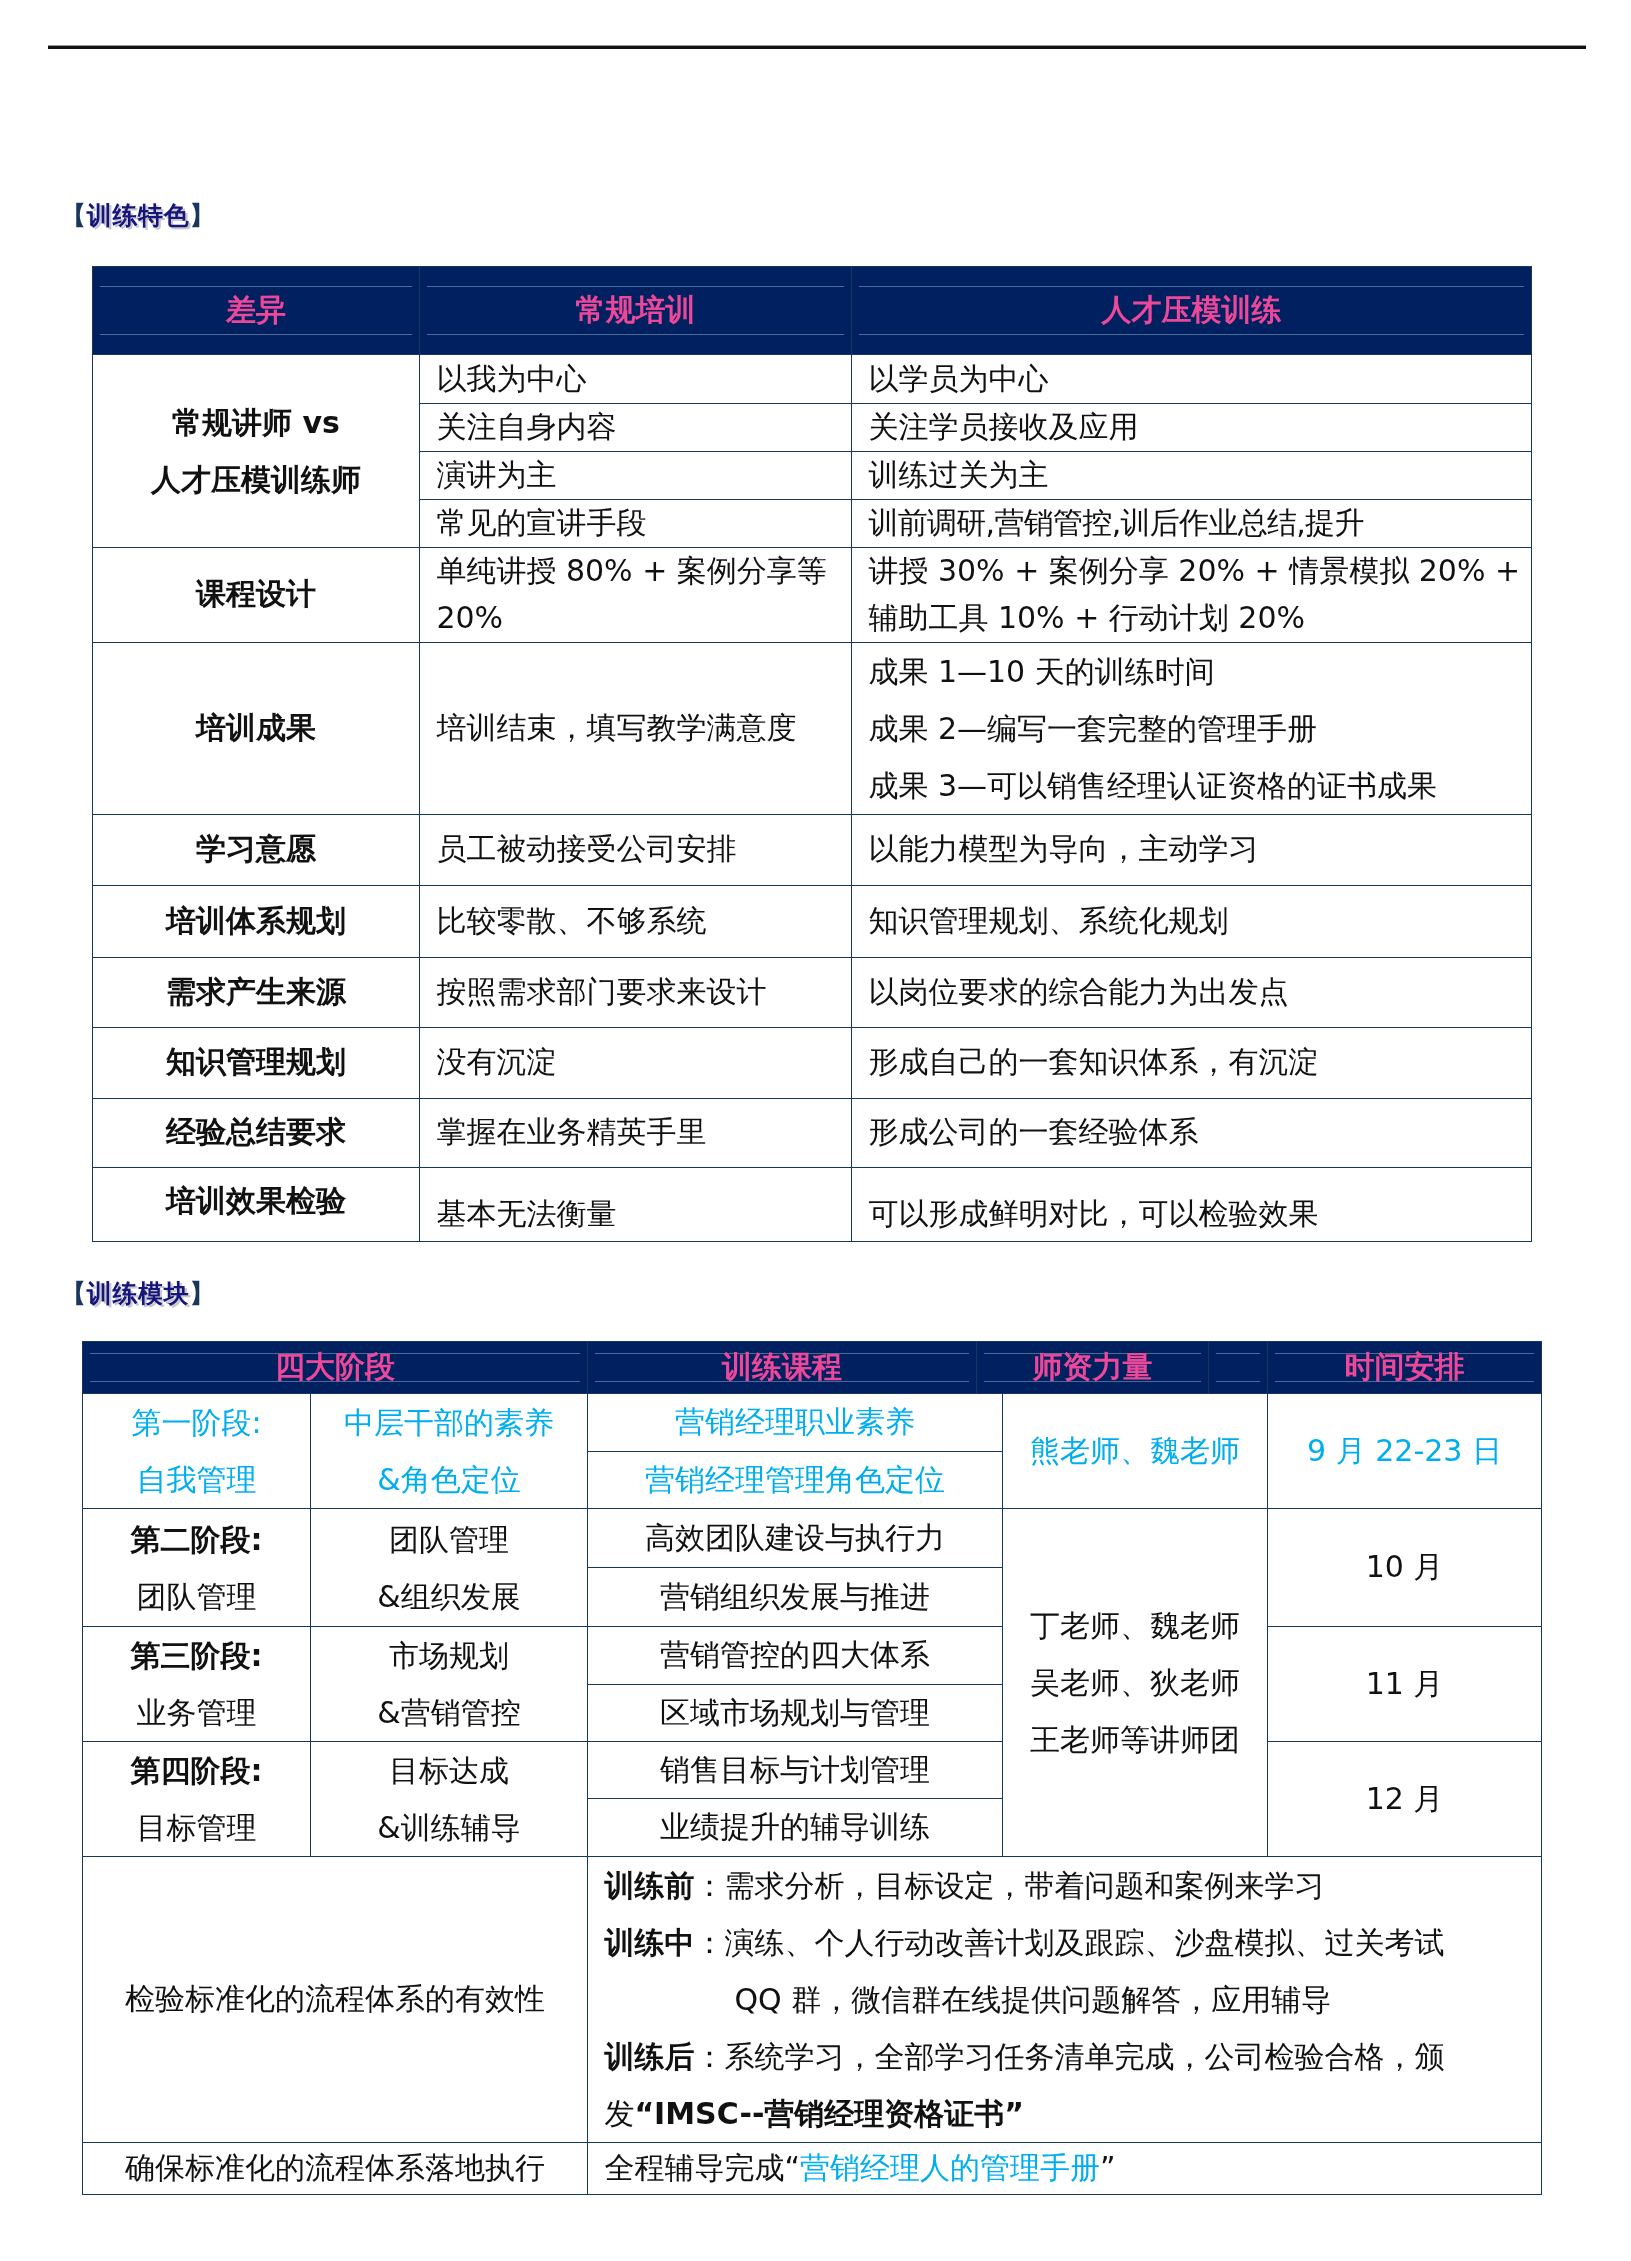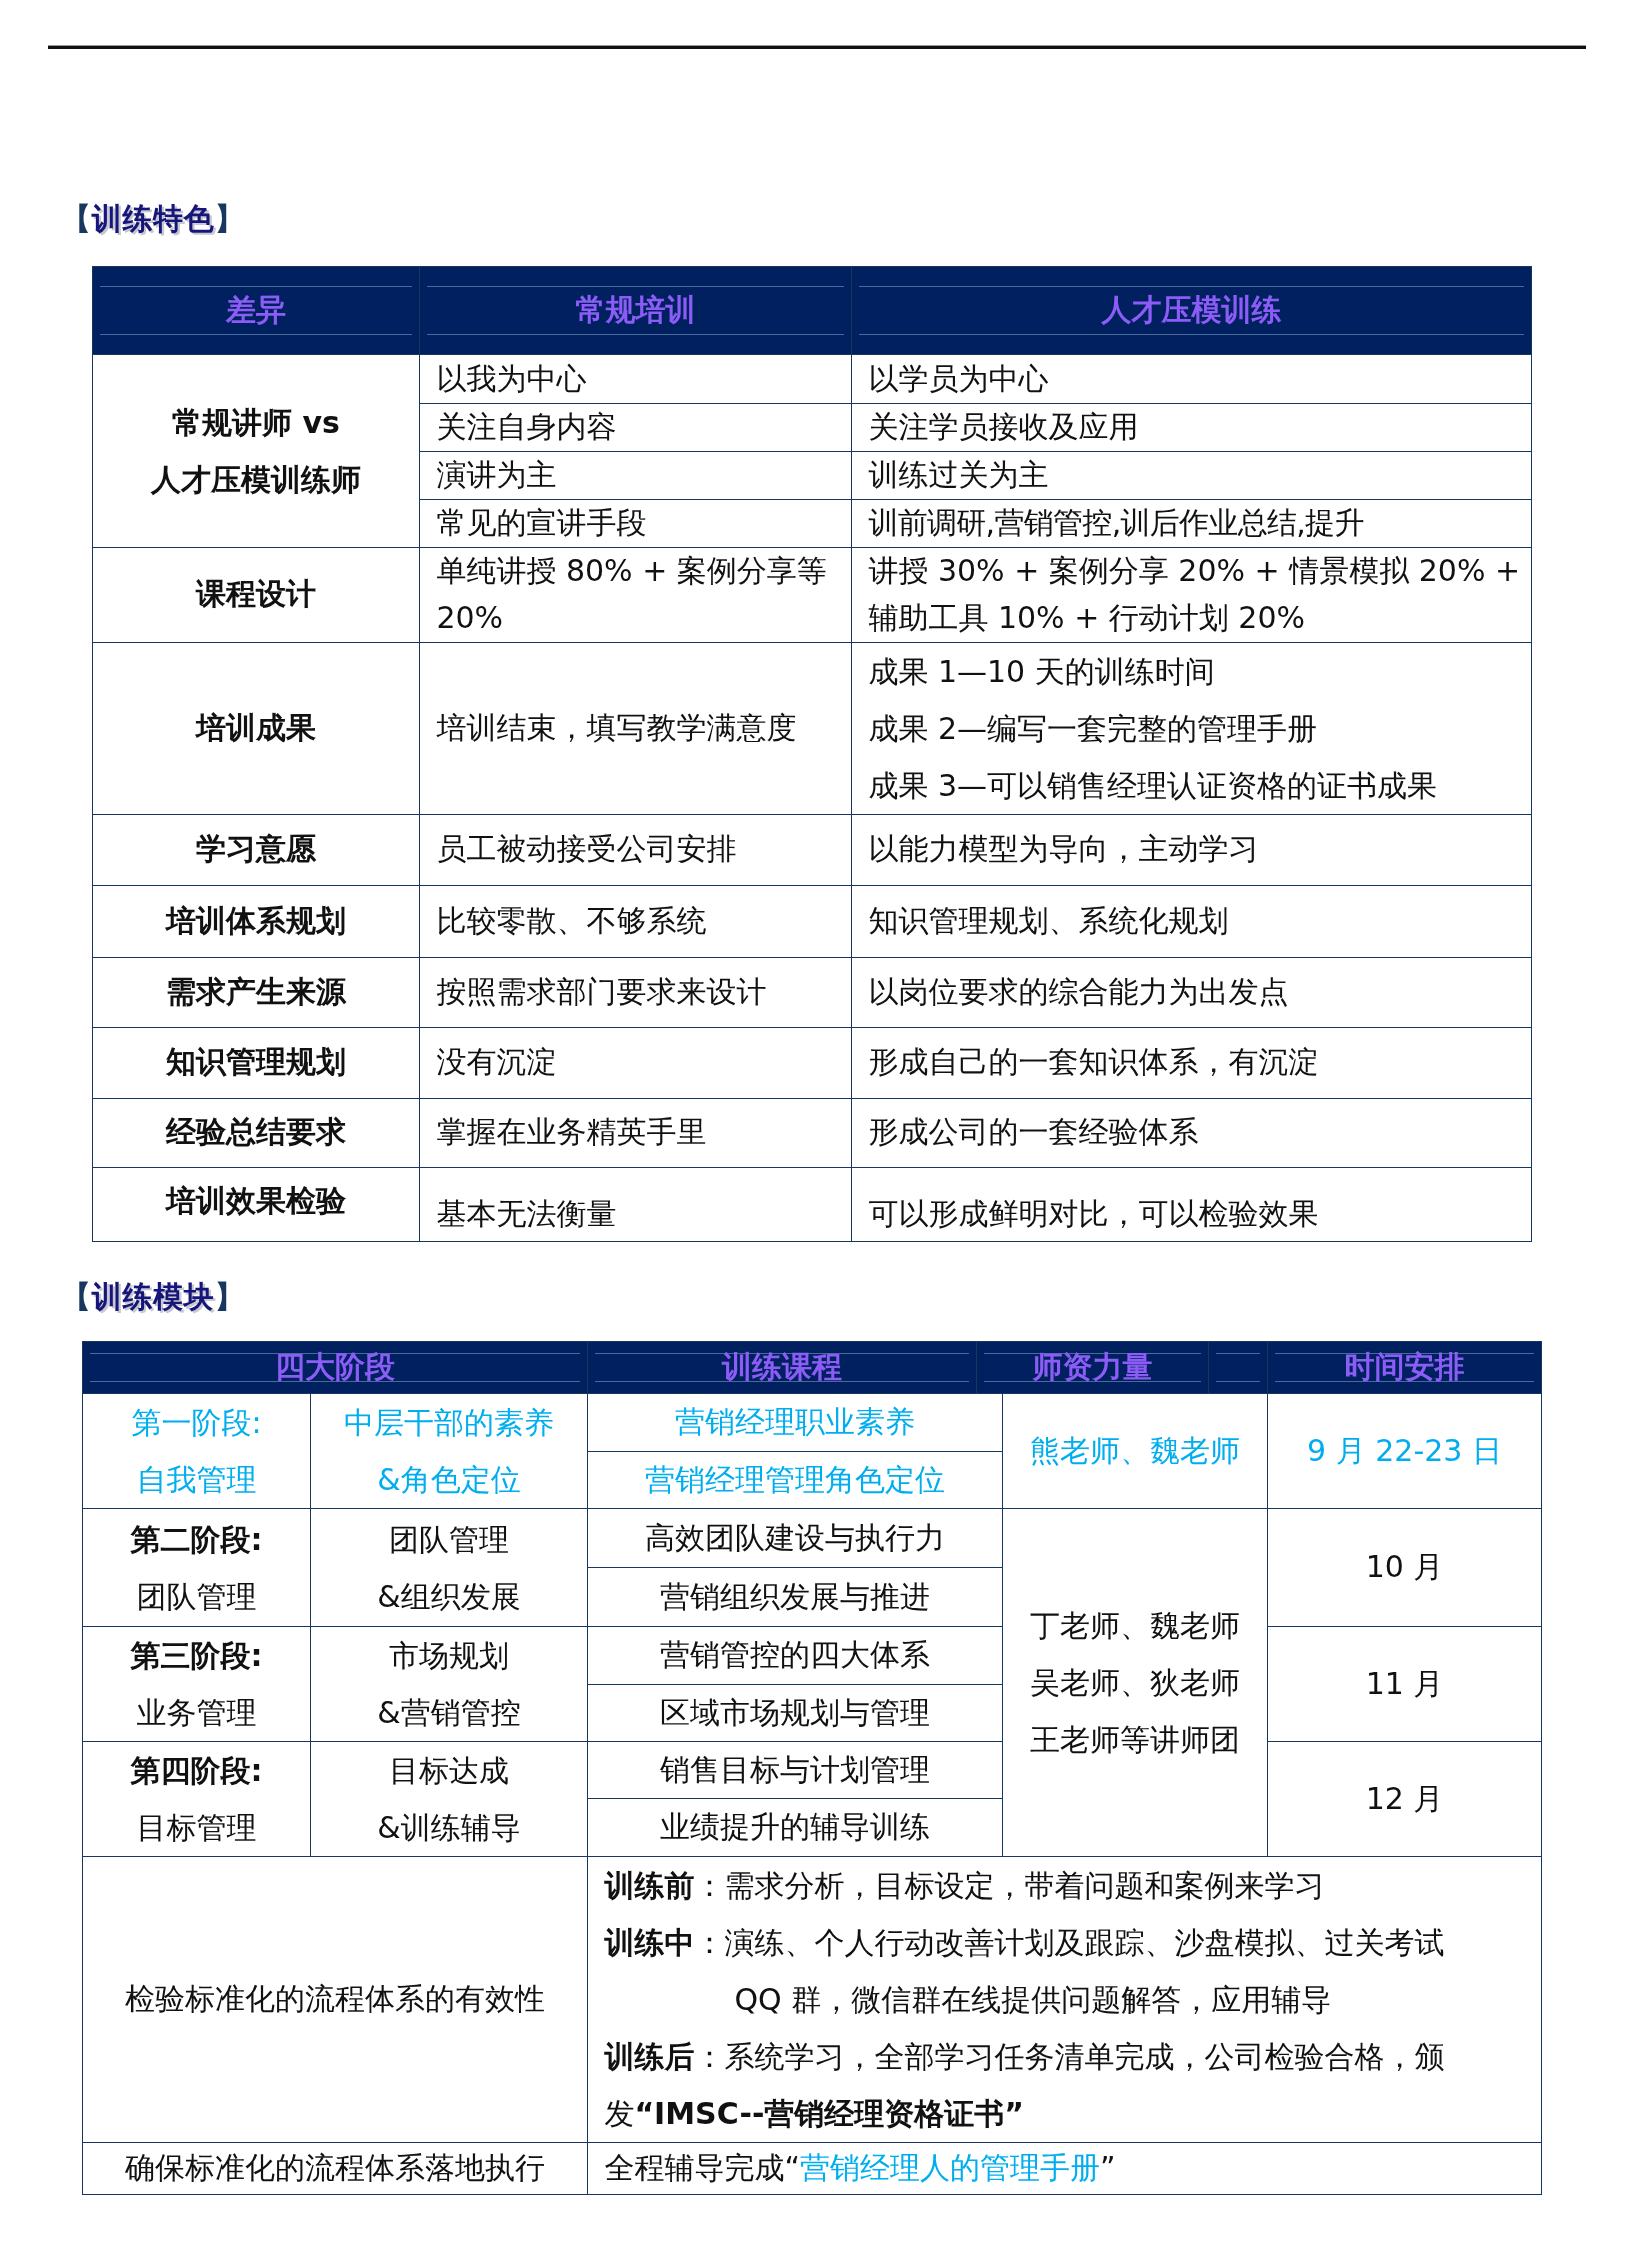--- a/index.html
+++ b/index.html
@@ -1,26 +1,26 @@
 <!DOCTYPE html>
 <html style="font-size:12px"><head>
 <meta charset="utf-8">
 <style>
   html, body { margin: 0; padding: 0; background: #ffffff; }
   body { width: 1631px; height: 2261px; position: relative; overflow: hidden;
          font-family: "DejaVu Sans", "Liberation Sans", sans-serif; color: #111; }
   .rule { position: absolute; left: 48px; top: 45px; width: 1538px; height: 3px;
           background: #111; border-top: 0.7px solid #999; }
-  .section-title { position: absolute; left: 61px; font-size: 30px; font-weight: bold;
+  .section-title { position: absolute; left: 61px; font-size: 25px; font-weight: bold;
           color: #16167a; text-shadow: 2.2px 2.2px 0 #c8c8d0; letter-spacing: 0.7px; }
   .section-title .br { color: #17375e; text-shadow: none; font-weight: bold; }
 
   table.t { position: absolute; border-collapse: collapse; table-layout: fixed; }
   table.t td, table.t th { border: 1.5px solid #17375e; padding: 0; }
-  table.t th { background: #00205f; color: #8b5cf6; font-weight: bold; font-size: 30px;
+  table.t th { background: #00205f; color: #ec4899; font-weight: bold; font-size: 30px;
                text-align: center; position: relative; }
   table.t th .inner { position: absolute; left: 7.4px; right: 7.4px; top: 22%; bottom: 22%;
                border-top: 0.7px solid #4a6a9a; border-bottom: 0.7px solid #4a6a9a; }
   table.t td { font-size: 30px; line-height: 1.55; vertical-align: middle; }
   .bold { font-weight: bold; }
   .center { text-align: center; }
   .pad { padding-left: 16.4px !important; padding-right: 7.4px !important; }
   .thick-top td { border-top: 3.7px solid #17375e; }
   .cyan { color: #00aeef; }
   .bottom-txt { vertical-align: bottom !important; padding-bottom: 3px !important; font-family: Liberation Serif, serif; }

